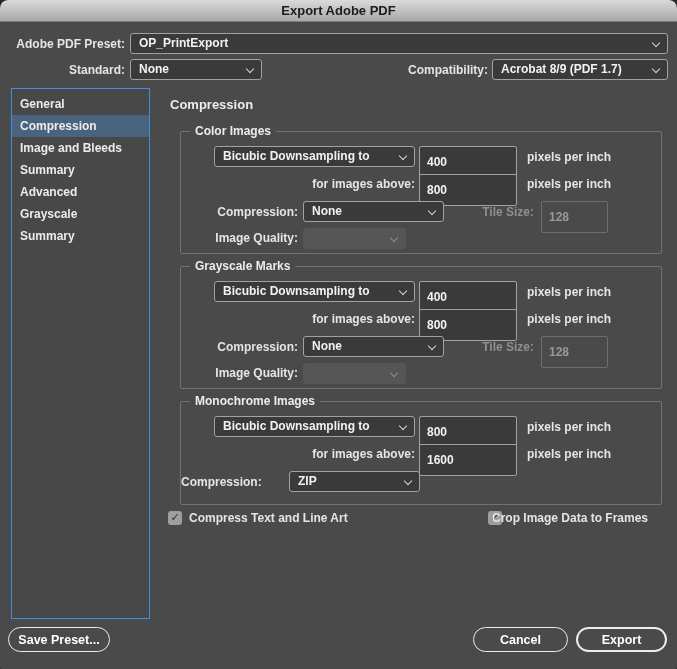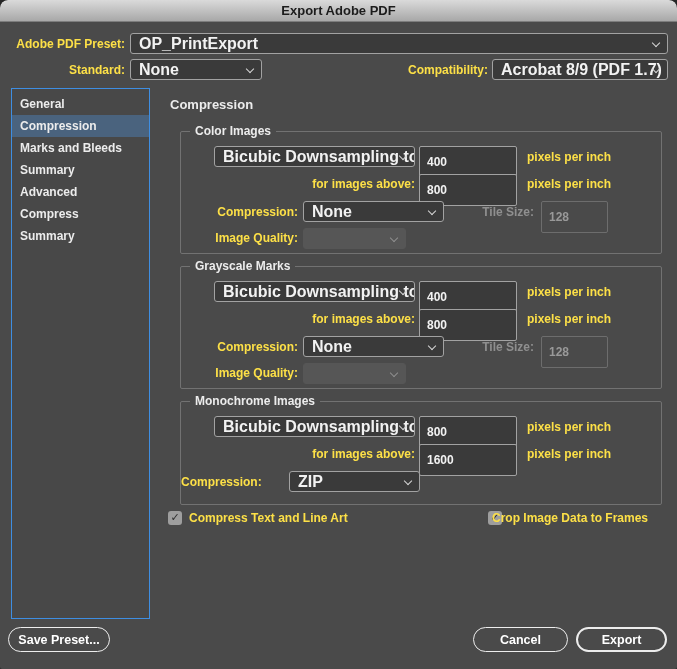--- a/index.html
+++ b/index.html
@@ -7,26 +7,26 @@
   .dialog {
     position:relative; width:677px; height:669px; background:#4a4a4a;
     border-radius:8px 8px 2px 2px; overflow:hidden;
   }
   .titlebar {
     position:absolute; left:0; top:0; width:677px; height:22px;
     background:linear-gradient(#dadada,#a8a8a8);
     border-radius:8px 8px 0 0; border-bottom:1px solid #7d7d7d;
     text-align:center; line-height:21px; font-size:13px; font-weight:bold; color:#1c1c1c;
   }
-  .lbl { position:absolute; color:#fde047; font-size:12px; font-weight:bold; line-height:15px; white-space:nowrap; }
+  .lbl { position:absolute; color:#e5e5e5; font-size:12px; font-weight:bold; line-height:15px; white-space:nowrap; }
   .lbl.r { text-align:right; }
   .lbl.dim { color:#8f8f8f; }
   .dd {
     position:absolute; height:21px; background:#3a3a3a; border:1px solid #a2a2a2; border-radius:3px;
-    color:#f2f2f2; font-size:16px; font-weight:bold; line-height:19px; padding:0 22px 0 8px;
+    color:#f2f2f2; font-size:12px; font-weight:bold; line-height:19px; padding:0 22px 0 8px;
     white-space:nowrap; overflow:hidden; cursor:default;
   }
   .dd .chev {
     position:absolute; right:8px; top:6px; width:6px; height:6px;
     border-right:1.6px solid #d6d6d6; border-bottom:1.6px solid #d6d6d6;
     transform:rotate(45deg);
   }
   .dd.disabled { background:#565656; border-color:#565656; }
   .dd.disabled .chev { border-color:#8e8e8e; }
   .txt {
@@ -90,24 +90,24 @@
 
   <div class="lbl r" style="left:300px;top:63px;width:188px;">Compatibility:</div>
   <div class="dd" style="left:492px;top:59px;width:176px;">
     <span>Acrobat 8/9 (PDF 1.7)</span>
     <span class="chev"></span>
   </div>
 
   <div class="sidebar">
     <div class="side-item">General</div>
     <div class="side-item selected">Compression</div>
-    <div class="side-item">Marks and Bleeds</div>
+    <div class="side-item">Image and Bleeds</div>
     <div class="side-item">Summary</div>
     <div class="side-item">Advanced</div>
-    <div class="side-item">Compress</div>
+    <div class="side-item">Grayscale</div>
     <div class="side-item">Summary</div>
   </div>
 
   <div class="heading">Compression</div>
 
   <div class="group" style="top:131px;height:123px;">
     <div class="legend">Color Images</div>
     <div class="dd" style="left:33px;top:14px;width:201px;">
       <span>Bicubic Downsampling to</span>
       <span class="chev"></span>

